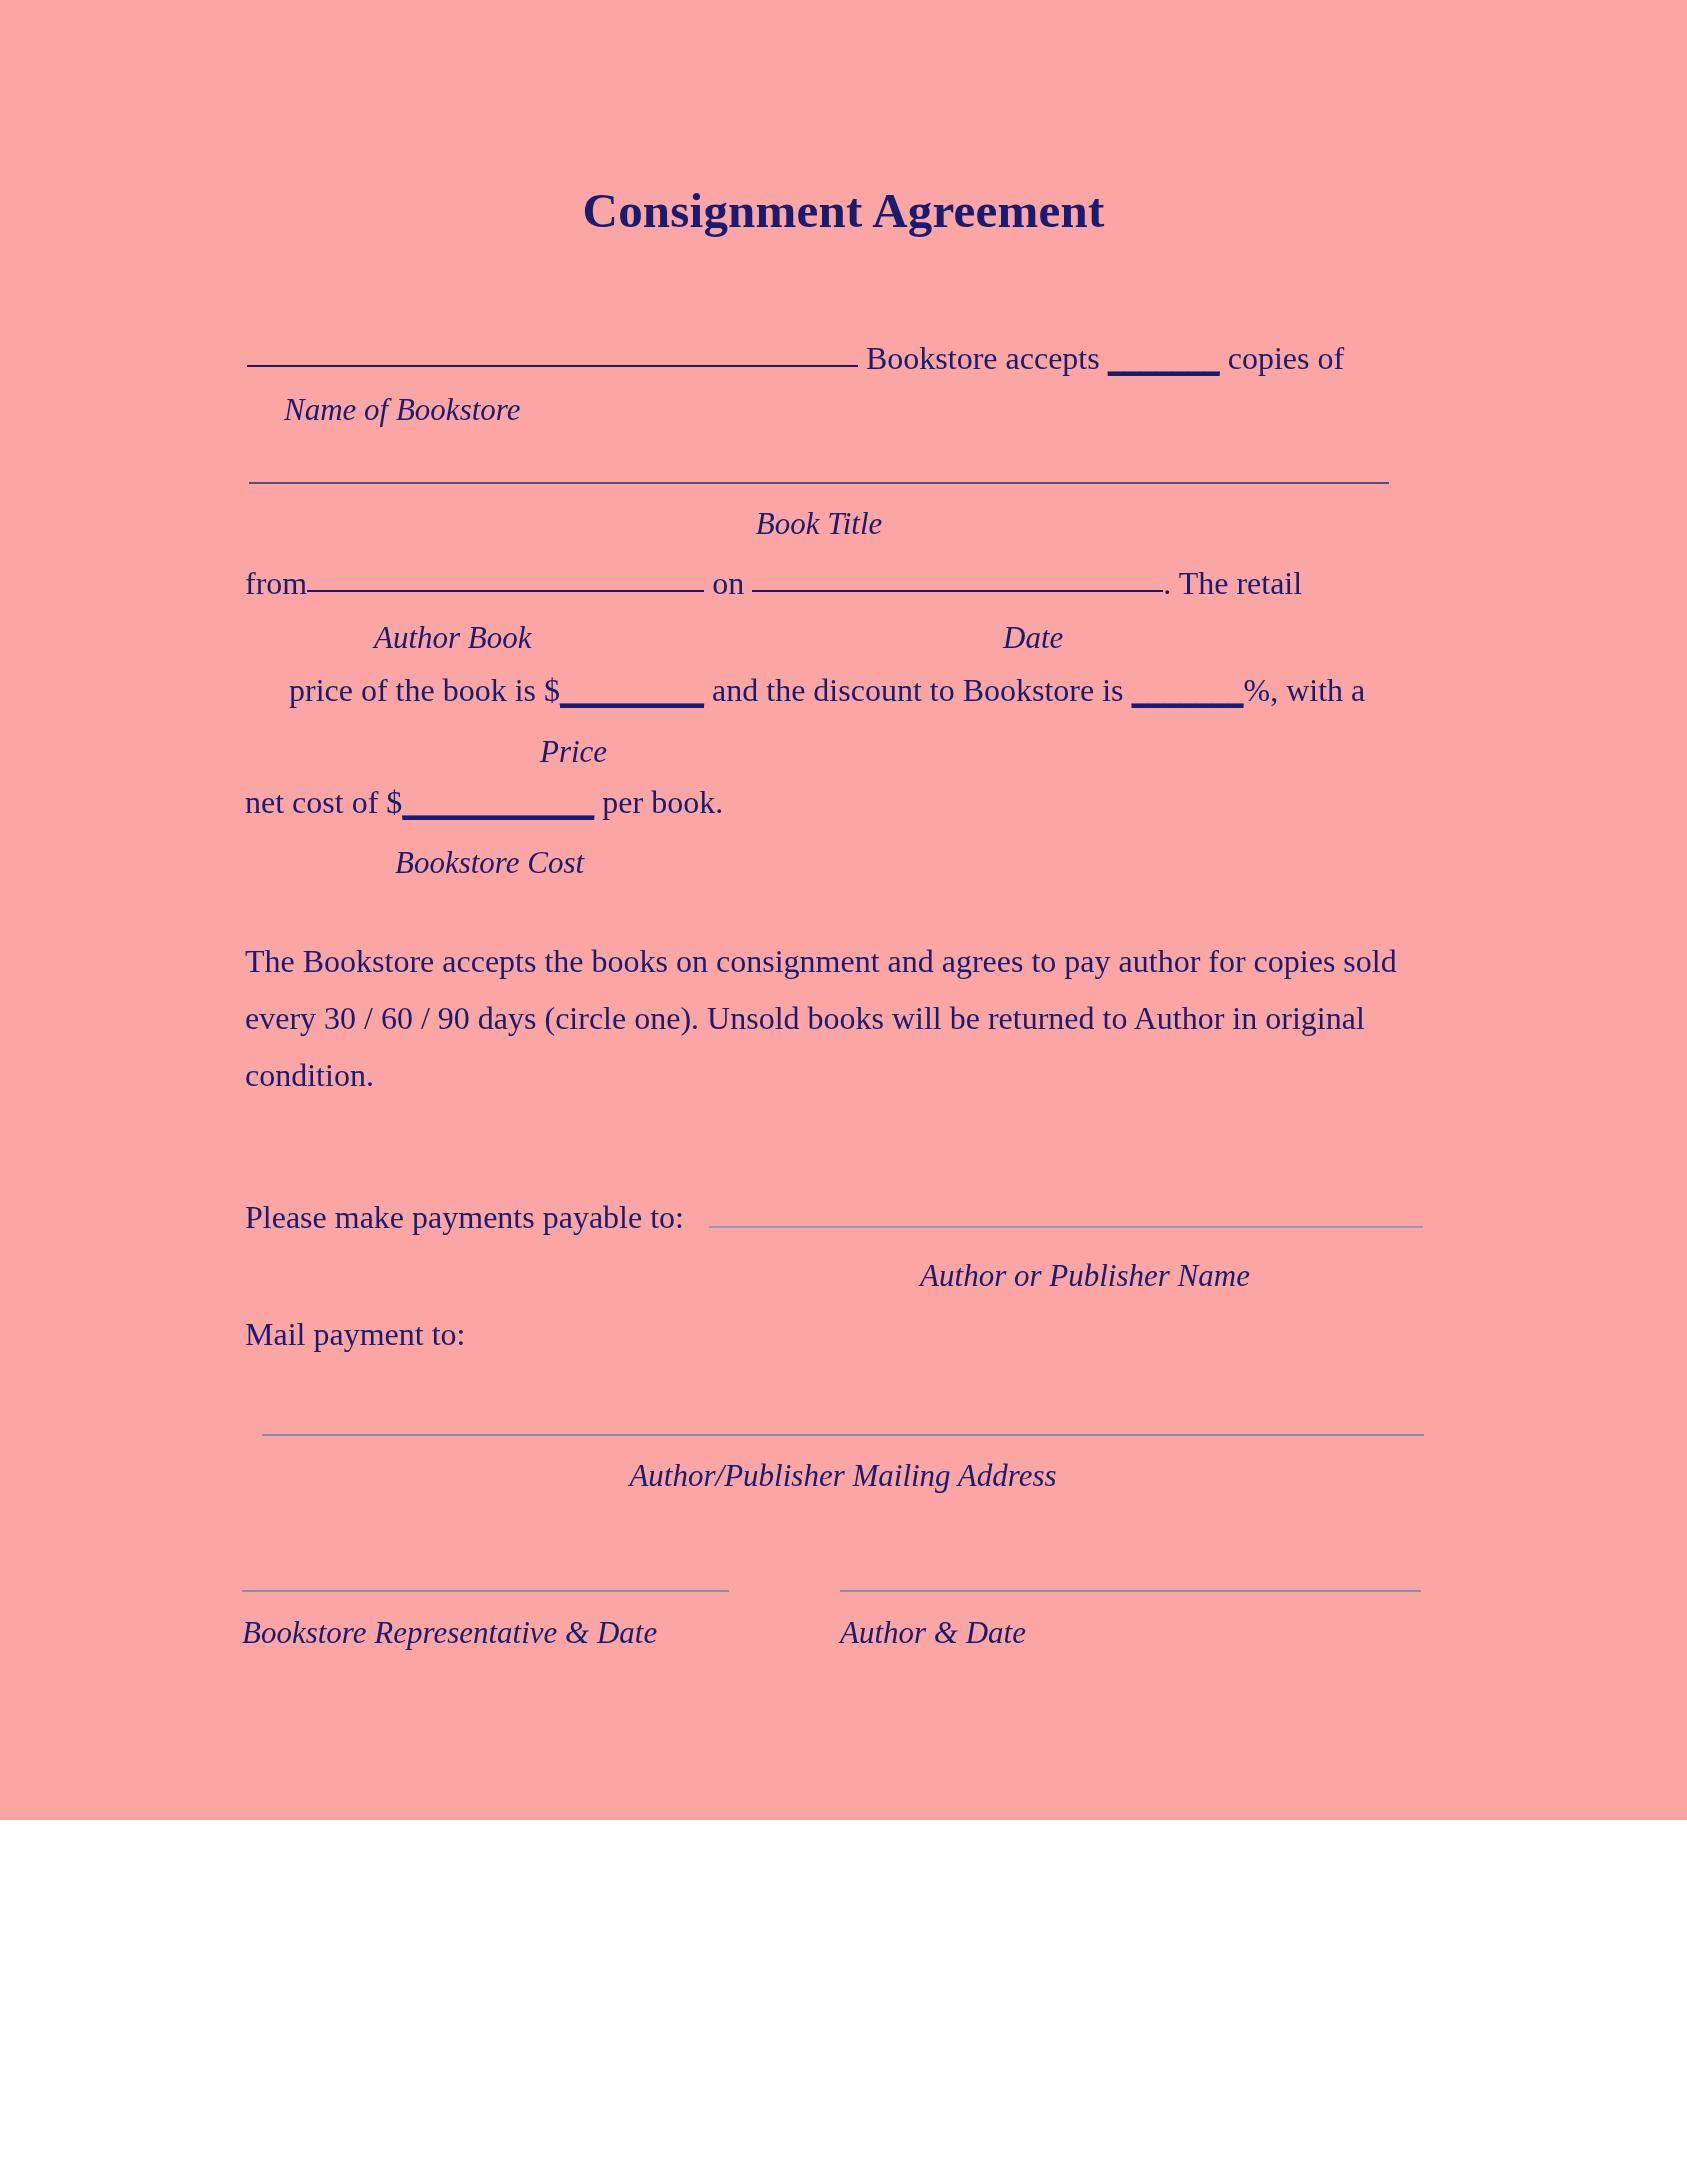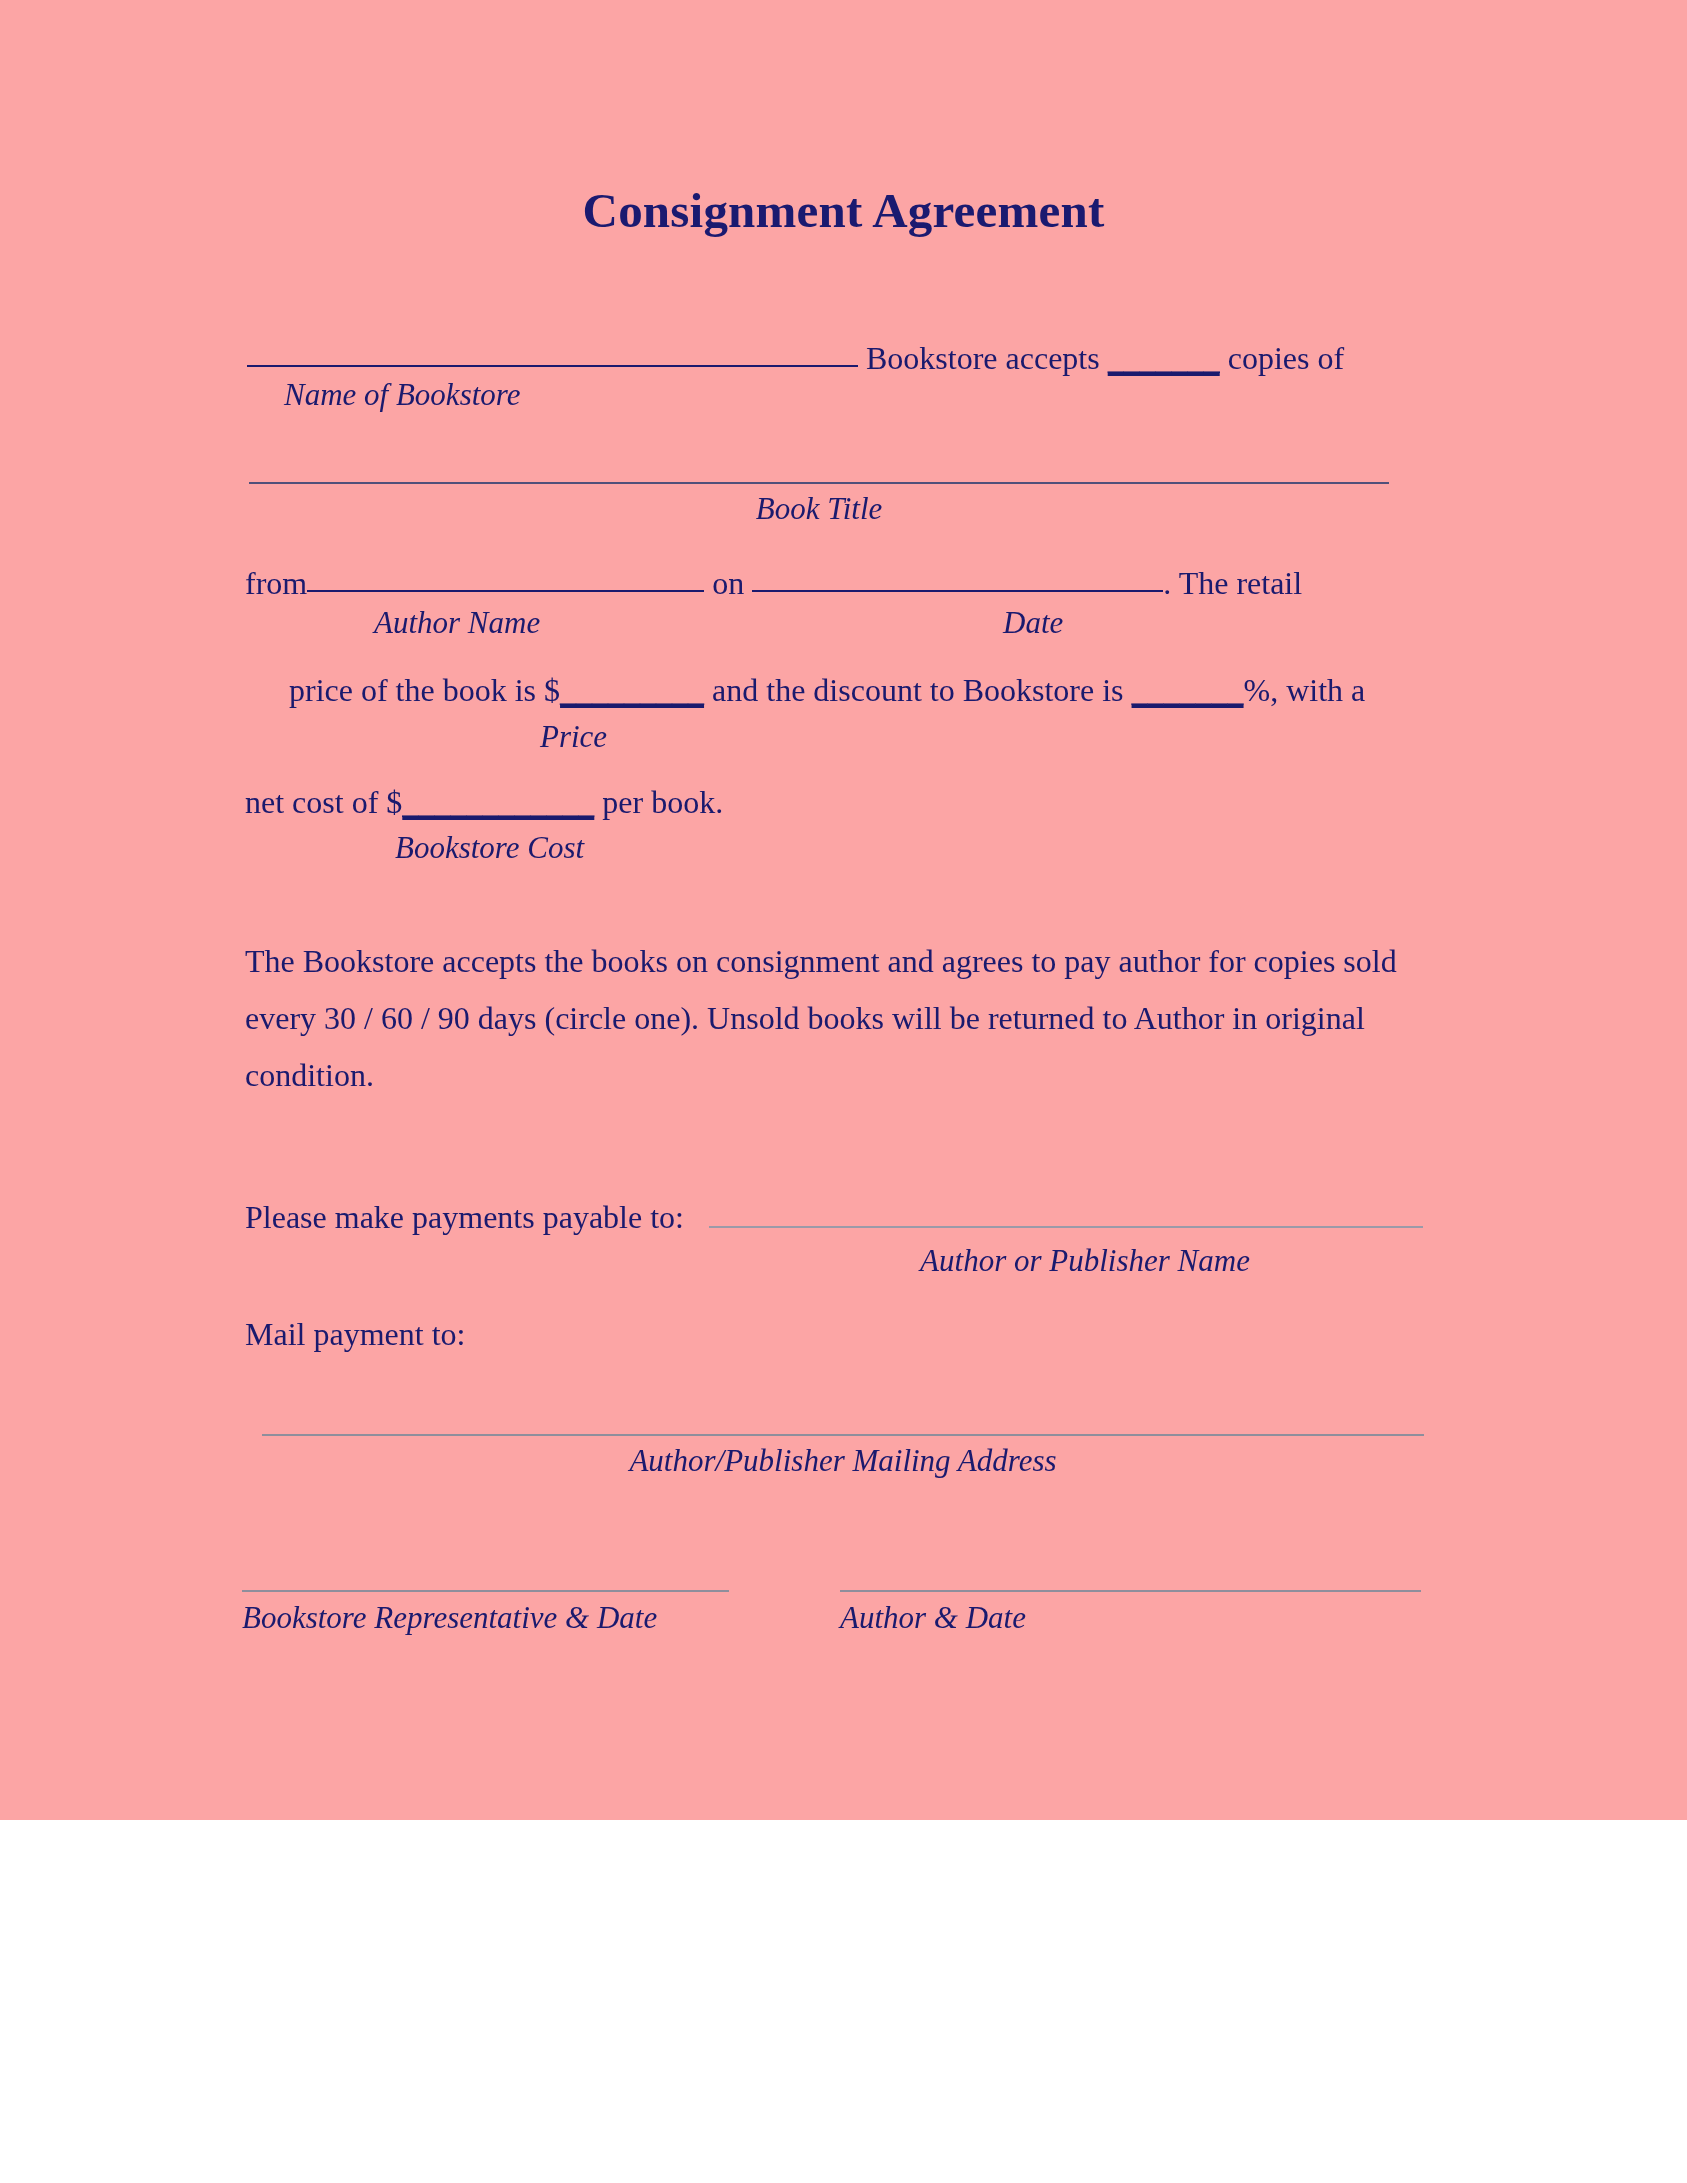--- a/index.html
+++ b/index.html
@@ -33,20 +33,21 @@
     font-size: 32px;
     line-height: 1.1;
     color: #1a1a6e;
     white-space: pre;
   }
   .caption {
     font-size: 31px;
     font-style: italic;
     color: #1a1a6e;
     white-space: pre;
+    margin-top: 15px;
   }
   .blank {
     text-decoration: underline;
     text-decoration-color: #1a1a6e;
     text-underline-offset: 4.4px;
     white-space: pre;
   }
   .row {
     position: absolute;
   }
@@ -181,21 +182,21 @@
 
   <div class="doc-title">Consignment Agreement</div>
 
   <div class="row body-text" id="line1"><span class="fill-long"></span><span> Bookstore accepts </span><span class="blank">_______</span><span> copies of</span></div>
   <div class="row caption" id="cap-bookstore">Name of Bookstore</div>
 
   <div id="rule-booktitle"></div>
   <div id="cap-booktitle" class="caption">Book Title</div>
 
   <div class="row body-text" id="line3"><span>from</span><span class="fill-author"></span><span> on </span><span class="fill-date"></span><span>. The retail</span></div>
-  <div class="row caption" id="cap-author">Author Name</div>
+  <div class="row caption" id="cap-author">Author Book</div>
   <div class="row caption" id="cap-date">Date</div>
 
   <div class="row body-text" id="line4"><span>price of the book is $</span><span class="blank">_________</span><span> and the discount to Bookstore is </span><span class="blank">_______</span><span>%, with a</span></div>
   <div class="row caption" id="cap-price">Price</div>
 
   <div class="row body-text" id="line5"><span>net cost of $</span><span class="blank">____________</span><span> per book.</span></div>
   <div class="row caption" id="cap-cost">Bookstore Cost</div>
 
   <div id="para">The Bookstore accepts the books on consignment and agrees to pay author for copies sold every 30 / 60 / 90 days (circle one). Unsold books will be returned to Author in original condition.</div>
 

